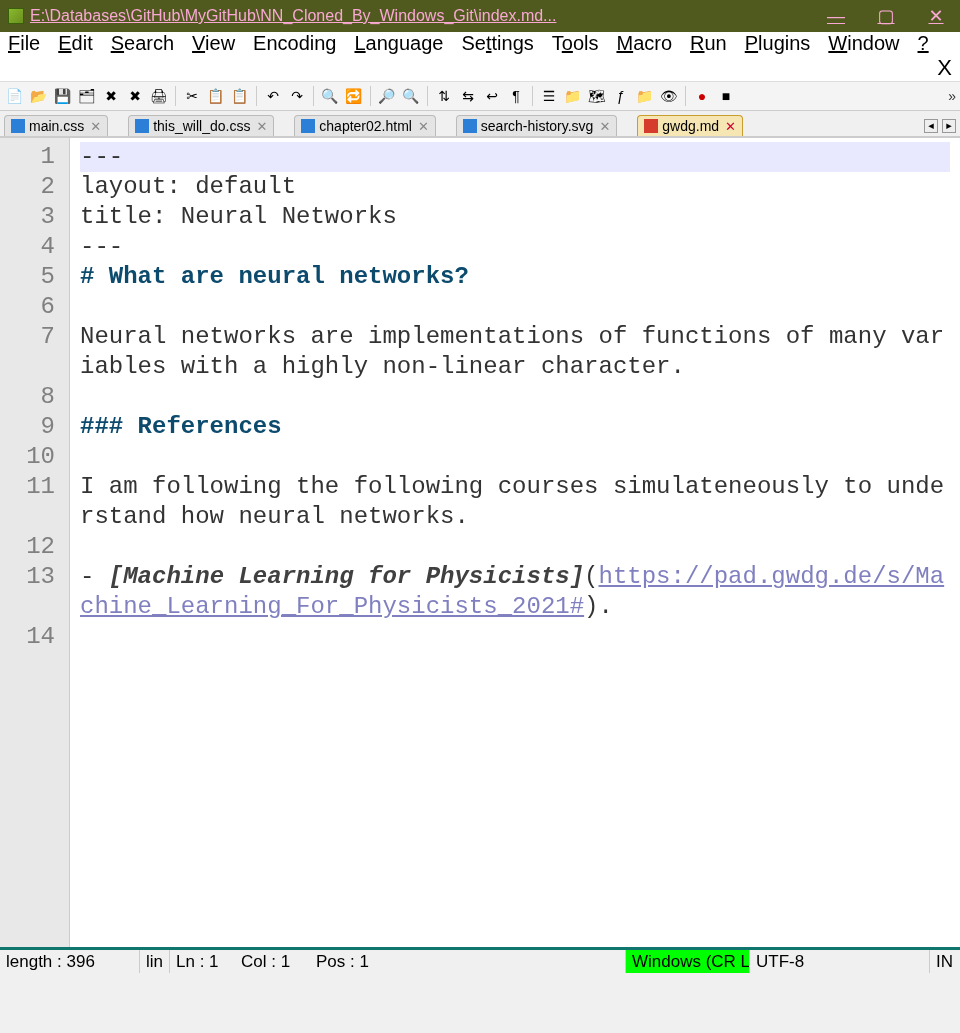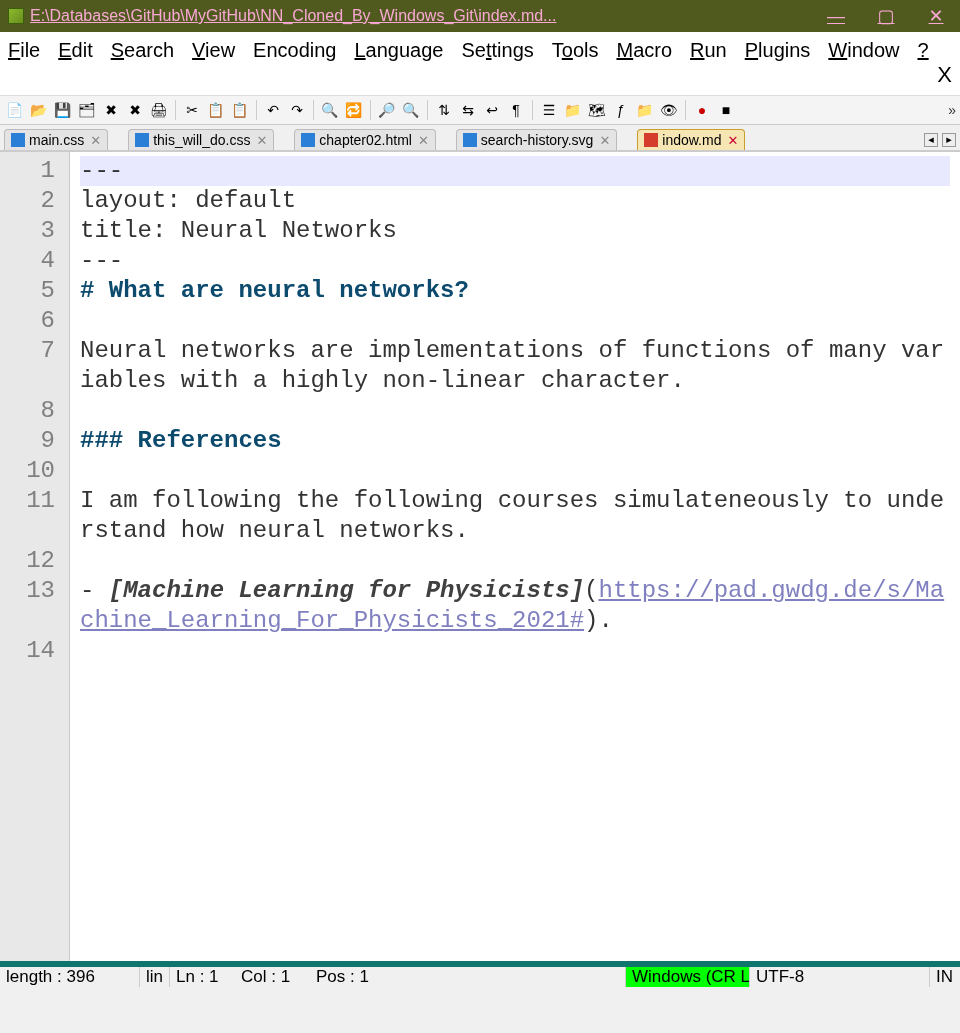--- a/index.html
+++ b/index.html
@@ -6,21 +6,21 @@
   body { font-family: "Segoe UI", Tahoma, sans-serif; font-size: 14px; background: #f0f0f0; overflow: hidden; width: 960px; height: 1033px; }
 
   
   .title-bar { background: #505a1e; color: #f9a8d4; height: 32px; display: flex; align-items: center; padding: 0 8px; text-decoration: underline; }
   .title-bar .app-icon { width: 16px; height: 16px; background: linear-gradient(135deg,#8ab92d,#6a8f1f); border:1px solid #3a5f0b; margin-right: 6px; }
   .title-bar .title-text { flex: 1; font-size: 16px; overflow: hidden; white-space: nowrap; }
   .title-controls { display: flex; gap: 18px; align-items: center; }
   .title-controls span { font-size: 18px; cursor: pointer; display:inline-block; text-align:center; width:32px;}
 
   
-  .menu-bar { background: #fff; padding: 7px 8px; display: flex; flex-wrap: wrap; align-items: center; font-size: 20px; border-bottom:1px solid #ddd;}
+  .menu-bar { background: #fff; padding: 0 8px; display: flex; flex-wrap: wrap; align-items: center; font-size: 20px; border-bottom:1px solid #ddd;}
   .menu-bar .menu-item { margin-right: 18px; cursor: pointer; color:#000; }
   .menu-bar .menu-item u { text-decoration: underline; }
   .menu-bar .close-x { margin-left: auto; font-size:22px; cursor:pointer; }
 
   
   .toolbar { background: #f4f4f4; border-bottom: 1px solid #ccc; padding: 3px 4px; display: flex; align-items: center; gap: 2px; overflow:hidden;}
   .toolbar .tbtn { width: 22px; height: 22px; display:inline-flex; align-items:center; justify-content:center; cursor:pointer; font-size:14px; border:1px solid transparent;}
   .toolbar .sep { width:1px; height:20px; background:#ccc; margin:0 3px; }
   .toolbar .more { margin-left:auto; color:#333; font-size:14px;}
 
@@ -42,21 +42,21 @@
   .gutter .wrap{ height:30px;} 
   .code { flex:1; font-family:"Courier New",monospace; font-size:24px; padding:4px 10px; white-space:pre-wrap; word-break:break-all; overflow:hidden; line-height:30px;}
   .code .line{ min-height:30px; }
   .code .line.first{ background:#e8e8ff;}
   .h-orange{ color:#0c4a6e; font-weight:bold;}
   .link-text{ color:#404040; font-style:italic;font-weight:bold;}
   .url{ color:#8080c0; text-decoration:underline;}
   .plain{ color:#333;}
 
   
-  .status-bar { height:26px; background:#f0f0f0; border-top:6px solid #0f766e; display:flex; align-items:stretch; font-size:17px;}
+  .status-bar { height:26px; background:#f0f0f0; border-top:3px solid #0f766e; display:flex; align-items:stretch; font-size:17px;}
   .status-bar .cell{ border-right:1px solid #ccc; padding:2px 6px; display:flex; align-items:center; white-space:nowrap; overflow:hidden;}
   .status-bar .eol{ background:#00ff00; }
 </style>
 </head>
 <body>
 
 <div class="title-bar">
   <div class="app-icon"></div>
   <div class="title-text">E:\Databases\GitHub\MyGitHub\NN_Cloned_By_Windows_Git\index.md...</div>
   <div class="title-controls">
@@ -138,21 +138,21 @@
       <span>chapter02.html</span>
       <span class="close">✕</span>
     </div>
   <div class="tab">
       <span class="disk-icon"></span>
       <span>search-history.svg</span>
       <span class="close">✕</span>
     </div>
   <div class="tab active">
       <span class="disk-icon red"></span>
-      <span>indow.md</span>
+      <span>gwdg.md</span>
       <span class="close">✕</span>
     </div>
   <div class="tab-scroll">
     <span>◂</span>
     <span>▸</span>
   </div>
 </div>
 
 <div class="editor-wrap">
   <div class="gutter" id="gutter">

